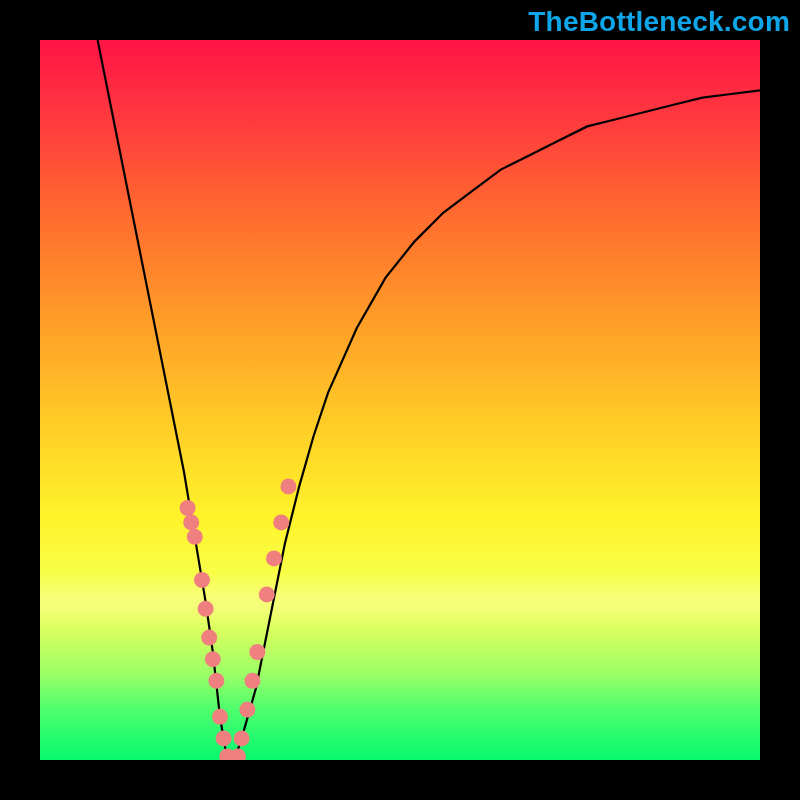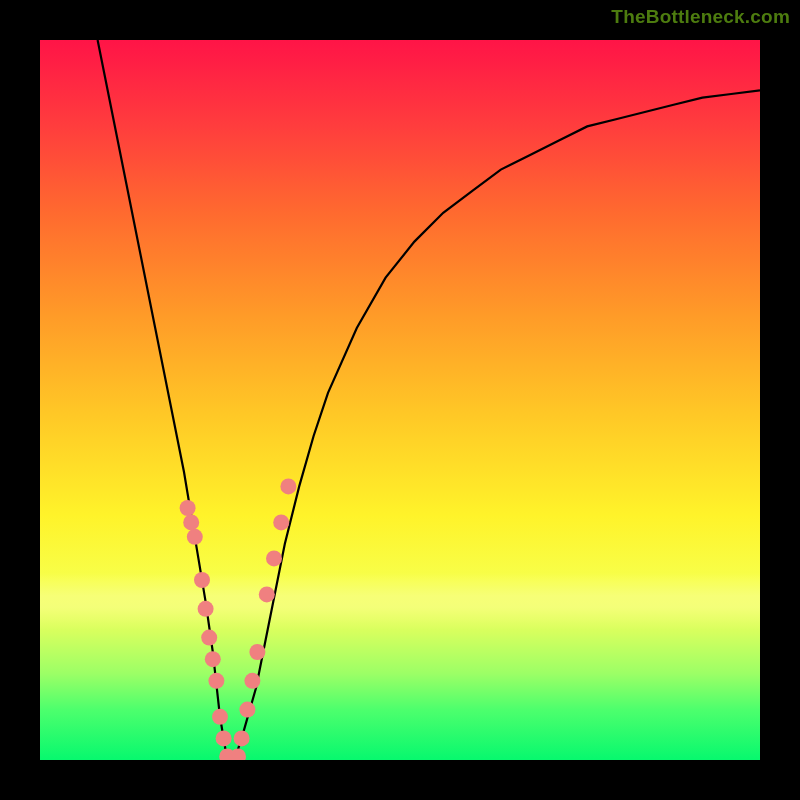--- a/index.html
+++ b/index.html
@@ -43,22 +43,22 @@
 }
 .curve-svg {
   position: absolute;
   left: 0; top: 0;
   width: 100%; height: 100%;
 }
 .watermark {
   position: absolute;
   top: 6px;
   right: 10px;
-  color: #4d7c0f;
-  font-size: 19px;
+  color: #0ea5e9;
+  font-size: 28px;
   font-weight: 600;
   letter-spacing: 0.2px;
 }
 </style>
 </head>
 <body>
 
 <div class="stage">
   <div class="watermark">TheBottleneck.com</div>
   <div class="plot-area">

